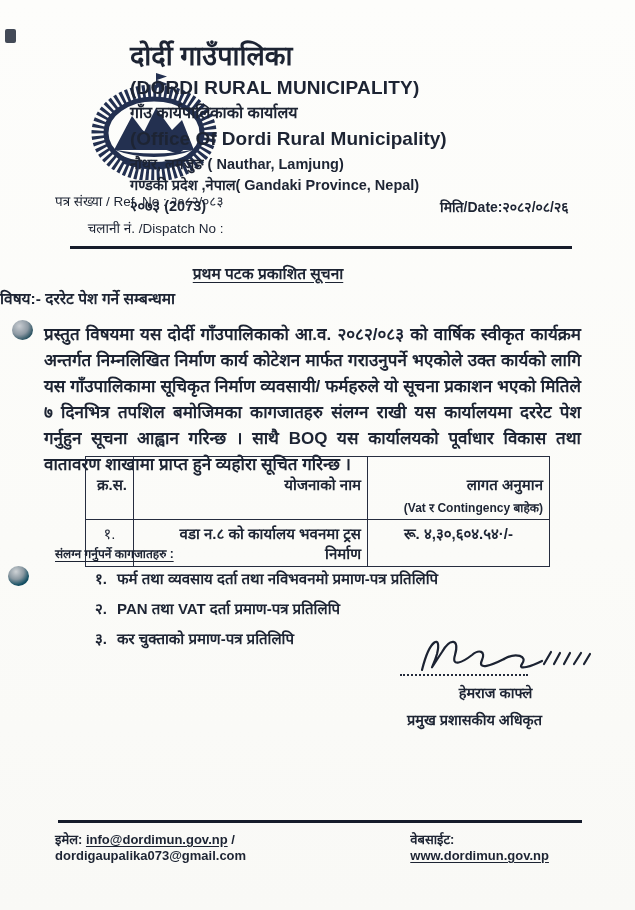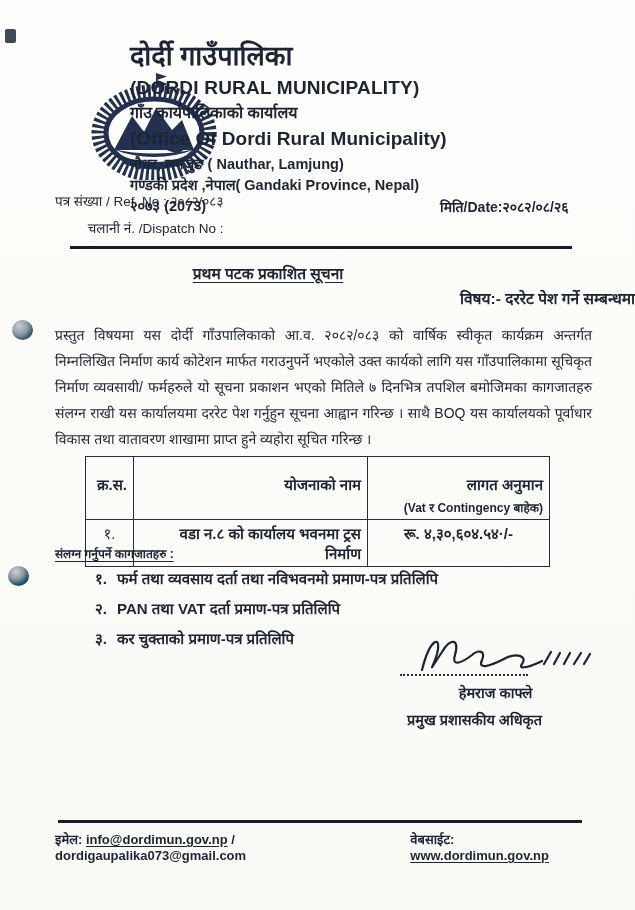--- a/index.html
+++ b/index.html
@@ -36,25 +36,25 @@
   .meta-left { position:absolute; left:55px; top:192px; font-size:13.5px; font-weight:normal;text-align:right; }
   .meta-left .row { margin-bottom:9px; }
   .meta-date { position:absolute; left:440px; top:197px; font-size:14px; font-weight:bold; }
 
   .rule-top { position:absolute; left:70px; top:246px; width:502px; height:3px; background:#161c2b; }
 
   
   .notice-heading { position:absolute; left:0; top:262px; width:536px; text-align:center;
     font-size:15.5px; font-weight:bold; }
   .notice-heading span { text-decoration:underline; text-underline-offset:3px; }
-  .notice-subject { position:absolute; left:0; top:287px; width:635px; text-align:right;
+  .notice-subject { position:absolute; left:0; top:287px; width:635px; text-align:left;
     font-size:15.5px; font-weight:bold; }
 
-  .body-par { position:absolute; left:55px; top:322px; width:537px;
-    font-size:14px; font-weight:400; line-height:26px; text-align:justify; }
+  .body-par { position:absolute; left:44px; top:322px; width:537px;
+    font-size:17px; font-weight:700; line-height:26px; text-align:justify; }
 
   
   table.doc-table { position:absolute; left:85px; top:456px; border-collapse:collapse;
     font-size:15px; }
   table.doc-table th, table.doc-table td { border:1.6px solid #262d3f; padding:3px 6px; }
   th.c1 { width:48px; } th.c2 { width:234px; } th.c3 { width:182px; }
   table.doc-table th { font-weight:bold; vertical-align:top; padding-top:17px;text-align:right; }
   .th-sub { display:block; font-size:12px; font-weight:bold; margin-top:5px; }
   td.cell-sn { text-align:center; vertical-align:top; padding-top:6px; height:38px; }
   td.cell-name { text-align:right; vertical-align:top; padding-top:6px; font-weight:600; }

